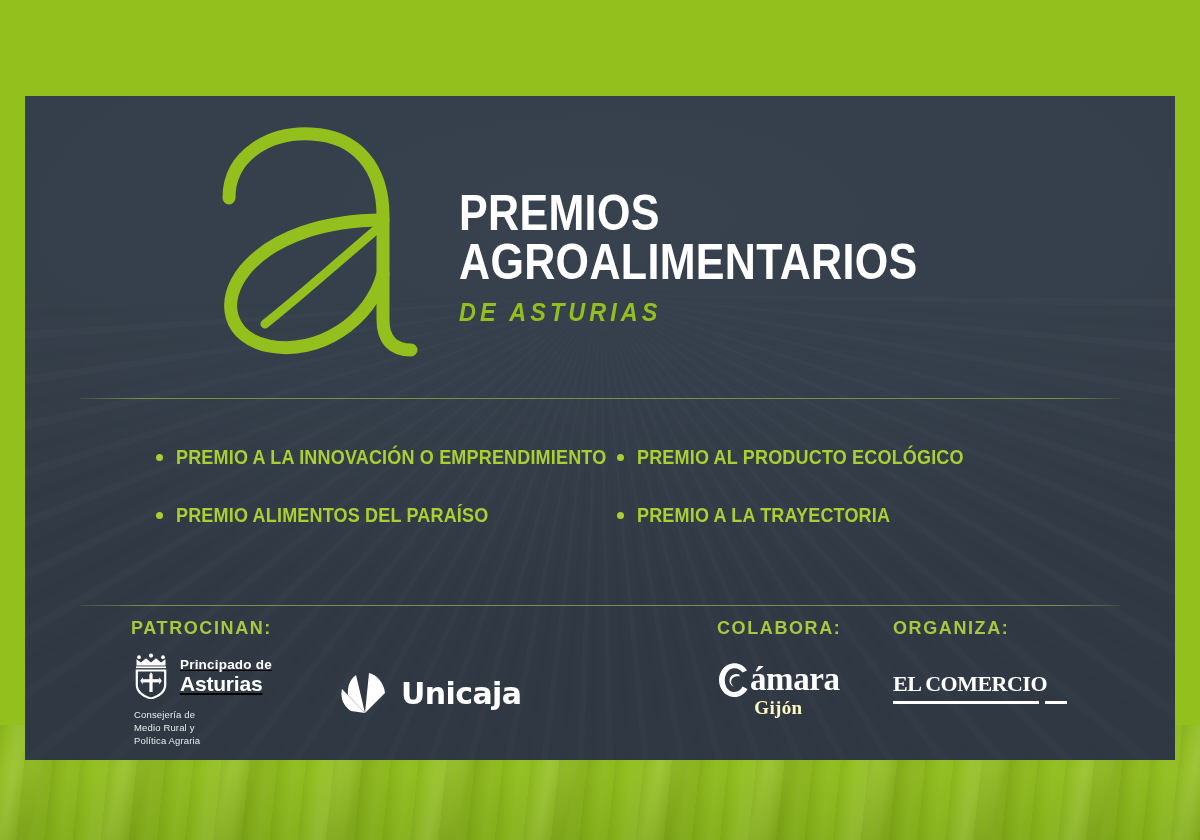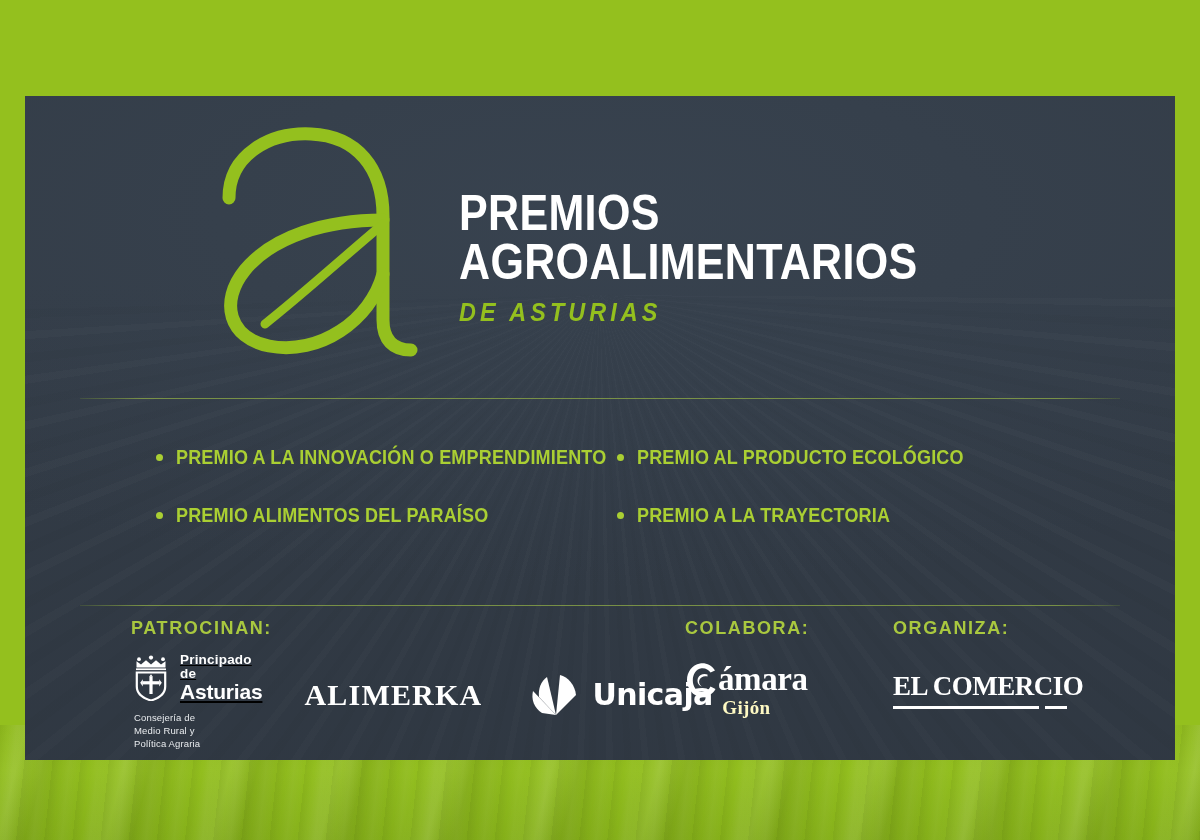--- a/index.html
+++ b/index.html
@@ -218,21 +218,21 @@
   .sponsor-caption {
     color: #A9C83F;
     font-family: "Liberation Sans Narrow", "Liberation Sans", sans-serif;
     font-weight: bold;
     font-size: 18px;
     letter-spacing: 1.6px;
     white-space: nowrap;
   }
 
   .grp-patrocinan { left: 106px;  width: 530px; }
-  .grp-colabora   { left: 660px;  width: 180px; }
+  .grp-colabora   { left: 692px;  width: 180px; }
   .grp-organiza   { left: 868px;  width: 230px; }
 
   .logo-row {
     margin-top: 14px;
     display: flex;
     align-items: center;
   }
 
   
   .logo-asturias {
@@ -330,21 +330,21 @@
   
   .logo-comercio {
     display: flex;
     flex-direction: column;
     margin-top: 6px;
   }
   .comercio-word {
     color: #FFFFFF;
     font-family: "Liberation Serif", "DejaVu Serif", serif;
     font-weight: bold;
-    font-size: 27px;
+    font-size: 22px;
     letter-spacing: -0.5px;
     white-space: nowrap;
   }
   .comercio-rules {
     margin-top: 4px;
     display: flex;
     align-items: center;
     gap: 6px;
   }
   .comercio-rule-long  { width: 146px; height: 3px; background: #FFFFFF; }
@@ -452,21 +452,20 @@
                 <div class="asturias-words">
                   <span class="asturias-l1">Principado de</span>
                   <span class="asturias-l2">Asturias</span>
                 </div>
               </div>
               <div class="asturias-dept" style="white-space: pre-line;">Consejería de
 Medio Rural y
 Política Agraria</div>
             </div>
 
-            <div class="logo-alimerka">ALIMERKA</div>
 
             <div class="logo-unicaja">
               <div class="unicaja-mark">
                 <svg viewBox="0 0 52 44" xmlns="http://www.w3.org/2000/svg">
                   <g fill="#FFFFFF">
                     <path d="M26 42 L3 18 C1 26, 4 35, 12 40 Z"></path>
                     <path d="M26 42 L17 4 C11 8, 8 16, 9 24 Z"></path>
                     <path d="M26 42 L30 2 C38 4, 45 12, 46 22 Z"></path>
                   </g>
                 </svg>

